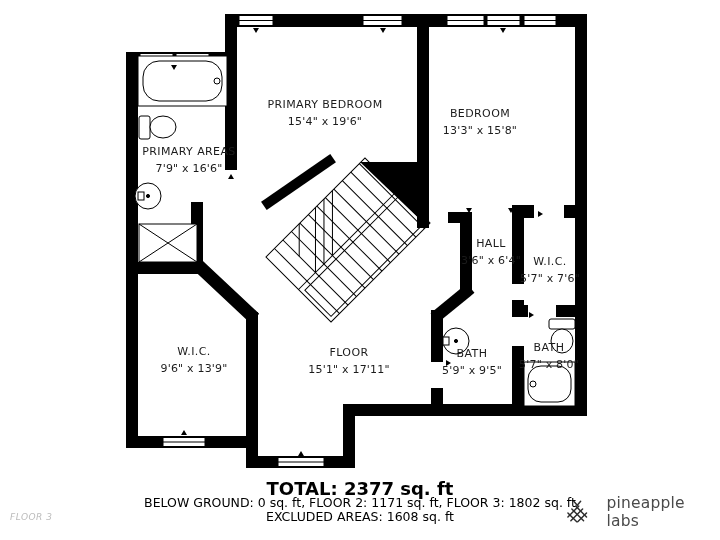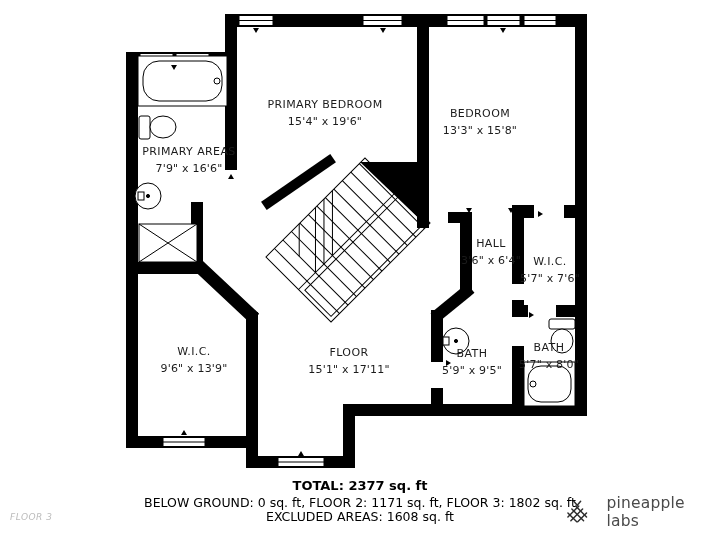--- a/index.html
+++ b/index.html
@@ -13,21 +13,21 @@
   .lbl-bedroom{left:480px;top:122px;}
   .lbl-primary-bath{left:189px;top:160px;}
   .lbl-hall{left:491px;top:252px;}
   .lbl-wic-upper{left:550px;top:270px;}
   .lbl-wic-lower{left:194px;top:360px;}
   .lbl-room{left:349px;top:361px;}
   .lbl-bath-left{left:472px;top:362px;}
   .lbl-bath-right{left:549px;top:356px;}
   .summary{position:absolute;left:360px;transform:translateX(-50%);white-space:nowrap;
            text-align:center;color:#000;}
-  .summary-total{top:478px;font-size:13px;font-weight:bold;text-align:right;}
+  .summary-total{top:478px;font-size:18px;font-weight:bold;text-align:right;}
   .summary-floors{top:495px;font-size:12.5px;}
   .summary-excluded{top:509px;font-size:12.5px;}
   .floor-tag{position:absolute;left:10px;top:512px;font-size:9px;color:#bcbcbc;letter-spacing:.5px;font-style:italic;}
   .brand{position:absolute;left:564px;top:494px;display:flex;align-items:center;gap:16px;color:#4a4a4a;}
   .brand-text{font-size:15.5px;letter-spacing:.2px;}
 </style>
 </head>
 <body>
 
 <div id="canvas">

